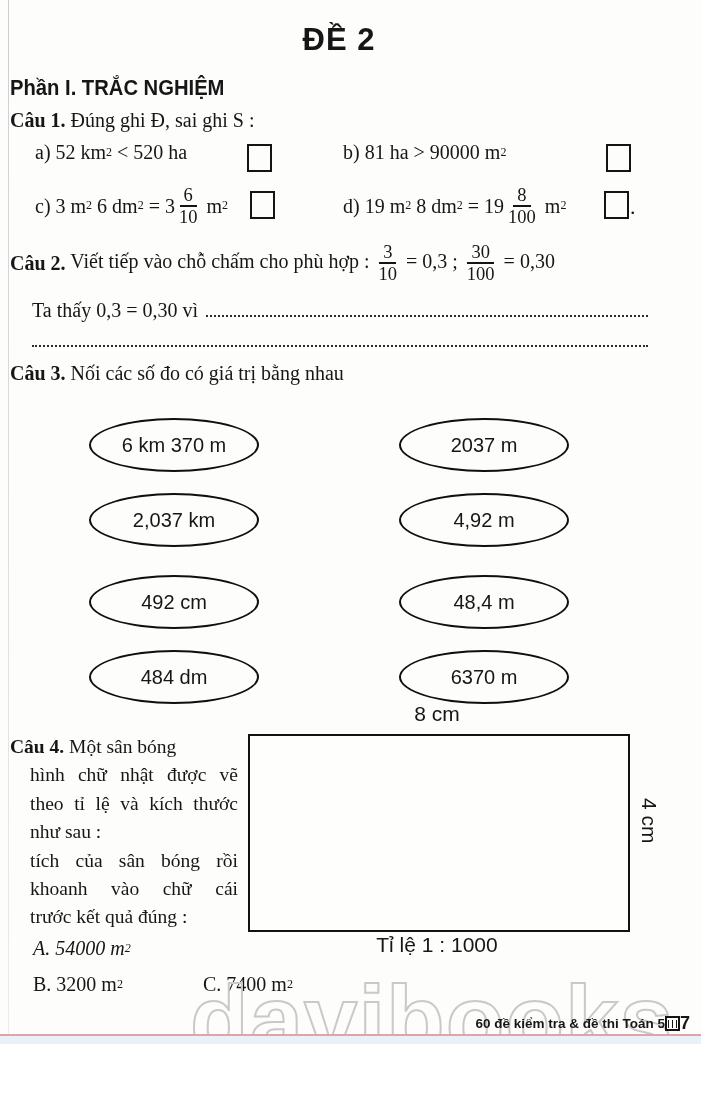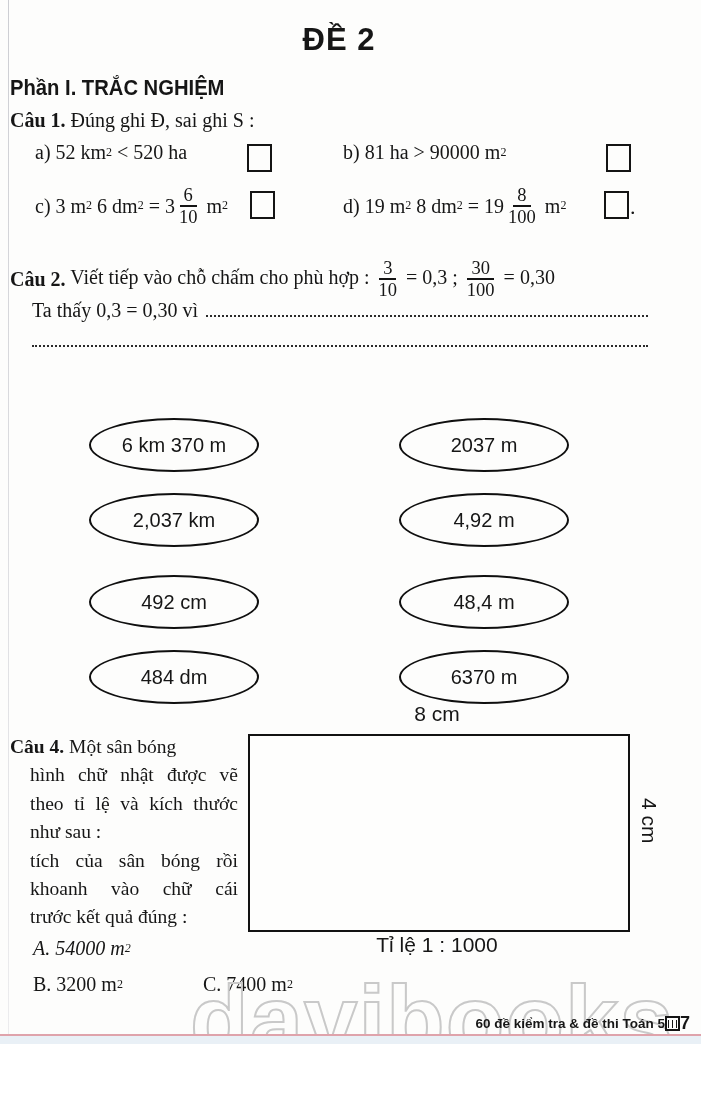--- a/index.html
+++ b/index.html
@@ -32,21 +32,21 @@
   .frac .num{padding:0 4px 0;border-bottom:2px solid #141414;}
   .frac .den{padding:0 1px;}
   
   .checkbox{position:absolute;width:21px;height:24px;border:2px solid #141414;background:transparent;}
   #cb-a{left:247px;top:144px;}
   #cb-b{left:606px;top:144px;}
   #cb-c{left:250px;top:191px;}
   #cb-d{left:604px;top:191px;}
   .d-period{position:absolute;left:630px;top:194px;font-size:22px;}
   
-  #q2row{top:254px;left:10px;height:50px;}
+  #q2row{top:238px;left:10px;height:50px;}
   .dotted-row{position:absolute;display:flex;font-size:20px;}
   #q2-line1{top:299px;left:32px;width:616px;}
   .dotfill{flex:1;height:0;border-bottom:2.6px dotted #2a2a2a;align-self:flex-end;
     margin-bottom:5px;margin-left:8px;}
   .dotline{position:absolute;left:32px;width:616px;height:0;border-bottom:2.6px dotted #2a2a2a;}
   #q2-line2{top:345px;}
   
   .oval{position:absolute;width:166px;height:50px;border:2.2px solid #0f0f0f;border-radius:50%;
     display:flex;align-items:center;justify-content:center;background:#fdfdfc;
     font-family:"Liberation Sans",sans-serif;font-size:20px;}
@@ -105,20 +105,21 @@
   <div class="checkbox" id="cb-d"></div>
   <div class="d-period">.</div>
 
   <div class="mrow" id="q2row"><b class="qlabel">Câu 2.</b><span> Viết tiếp vào chỗ chấm cho phù hợp : <span class="frac"><span class="num">3</span><span class="den">10</span></span> = 0,3 ; <span class="frac"><span class="num">30</span><span class="den">100</span></span> = 0,30</span></div>
   <div class="dotted-row" id="q2-line1">
       <span>Ta thấy 0,3 = 0,30 vì</span>
       <span class="dotfill"></span>
     </div>
   <div class="dotline" id="q2-line2"></div>
 
+  <div class="qhead" id="q3-head"><b class="qlabel">Câu 3.</b><span> Nối các số đo có giá trị bằng nhau</span></div>
 
   <div class="oval l row0">6 km 370 m</div>
   <div class="oval l row1">2,037 km</div>
   <div class="oval l row2">492 cm</div>
   <div class="oval l row3">484 dm</div>
   <div class="oval r row0">2037 m</div>
   <div class="oval r row1">4,92 m</div>
   <div class="oval r row2">48,4 m</div>
   <div class="oval r row3">6370 m</div>
 

